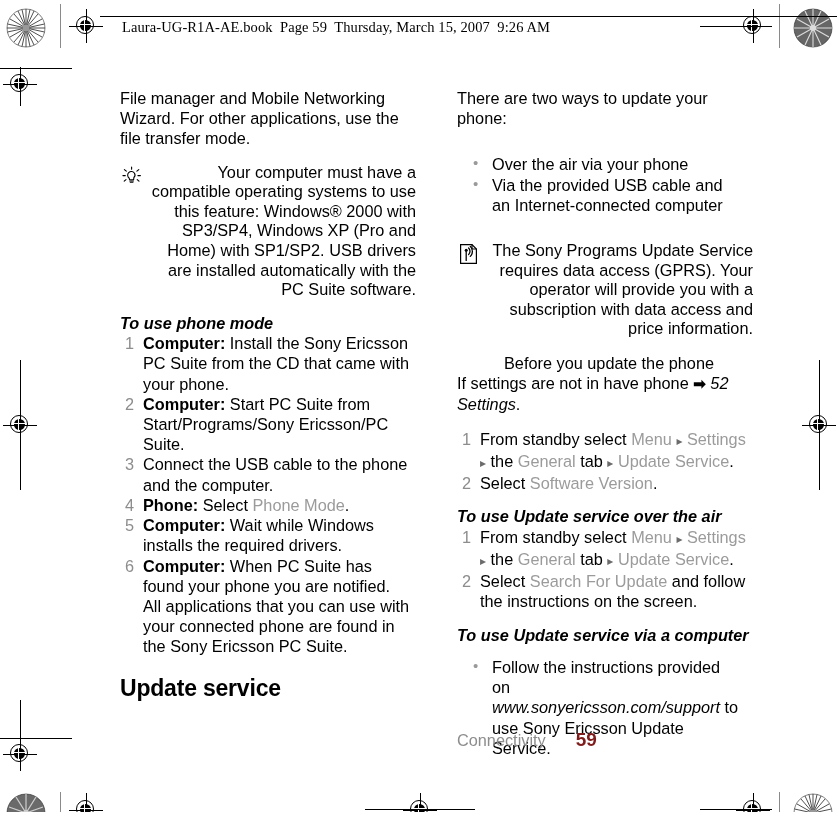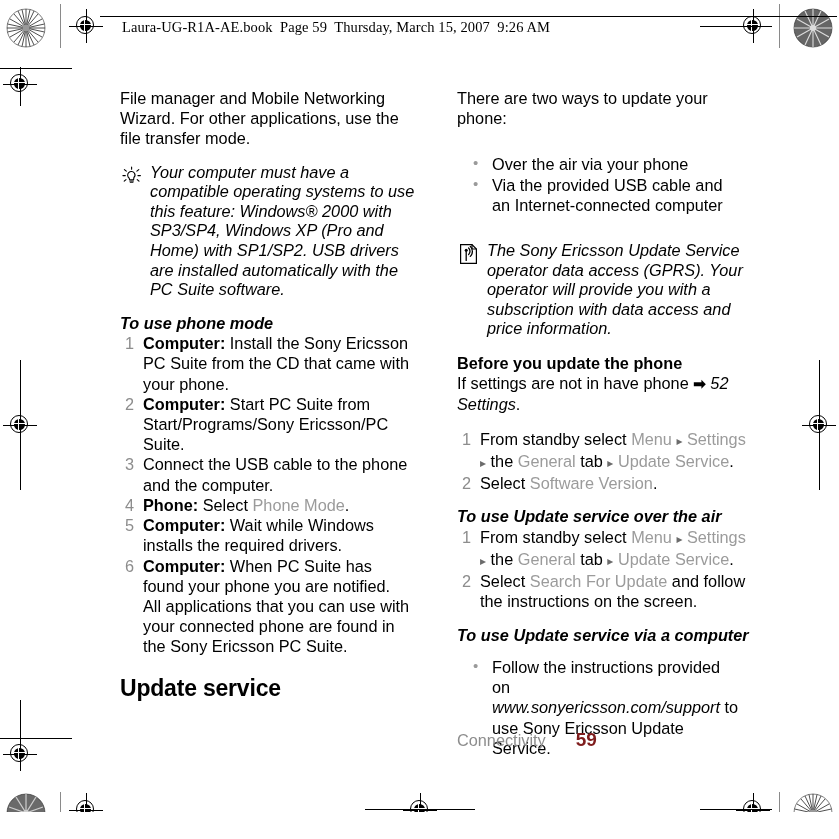--- a/index.html
+++ b/index.html
@@ -128,36 +128,37 @@
     font-size: 23px;
     line-height: 27px;
     font-weight: bold;
     letter-spacing: -0.2px;
     margin-bottom: 2px;
   }
   
   .h-sub {
     font-size: 16.3px;
     line-height: 20.2px;
-    font-weight: bold;
+    font-weight: normal;
+    margin-left: 47px;
   }
   
   .h-proc {
     font-size: 16.3px;
     line-height: 19.5px;
     font-weight: bold;
     font-style: italic;
   }
 
   
   .noteblock {
     position: relative;
     padding-left: 30px;
-    font-style: italic;
     line-height: 19.6px;
+    text-align: right;
   }
   .noteblock .note-icon {
     position: absolute;
     left: 0;
     top: 1px;
     width: 24px;
     height: 24px;
   }
   .noteblock .note-icon svg { display: block; }
 
@@ -504,21 +505,21 @@
             <path d="M15.0 2.6 V7.0 H19.4"></path>
           </g>
           <g stroke="#000" stroke-width="1.3" fill="none" stroke-linecap="round">
             <line x1="9.2" y1="18.4" x2="9.2" y2="9.6"></line>
             <circle cx="9.2" cy="8.2" r="1.5" fill="#000" stroke="none"></circle>
             <path d="M11.6 6.0 A4.6 4.6 0 0 1 11.6 12.6"></path>
             <path d="M13.3 4.4 A7.0 7.0 0 0 1 13.3 14.4"></path>
           </g>
         </svg>
       </span>
-      <span>The Sony Ericsson Update Service operator data access (GPRS). Your operator will provide you with a subscription with data access and price information.</span>
+      <span>The Sony Programs Update Service requires data access (GPRS). Your operator will provide you with a subscription with data access and price information.</span>
     </div>
 
     <div class="gap-m"></div>
 
     <h3 class="h-sub">Before you update the phone</h3>
     <p class="para"><span>If settings are not in have phone </span><span class="xref-arrow">➡</span> <span class="i">52 Settings</span><span>.</span></p>
 
     <div class="gap-m"></div>
 
 

